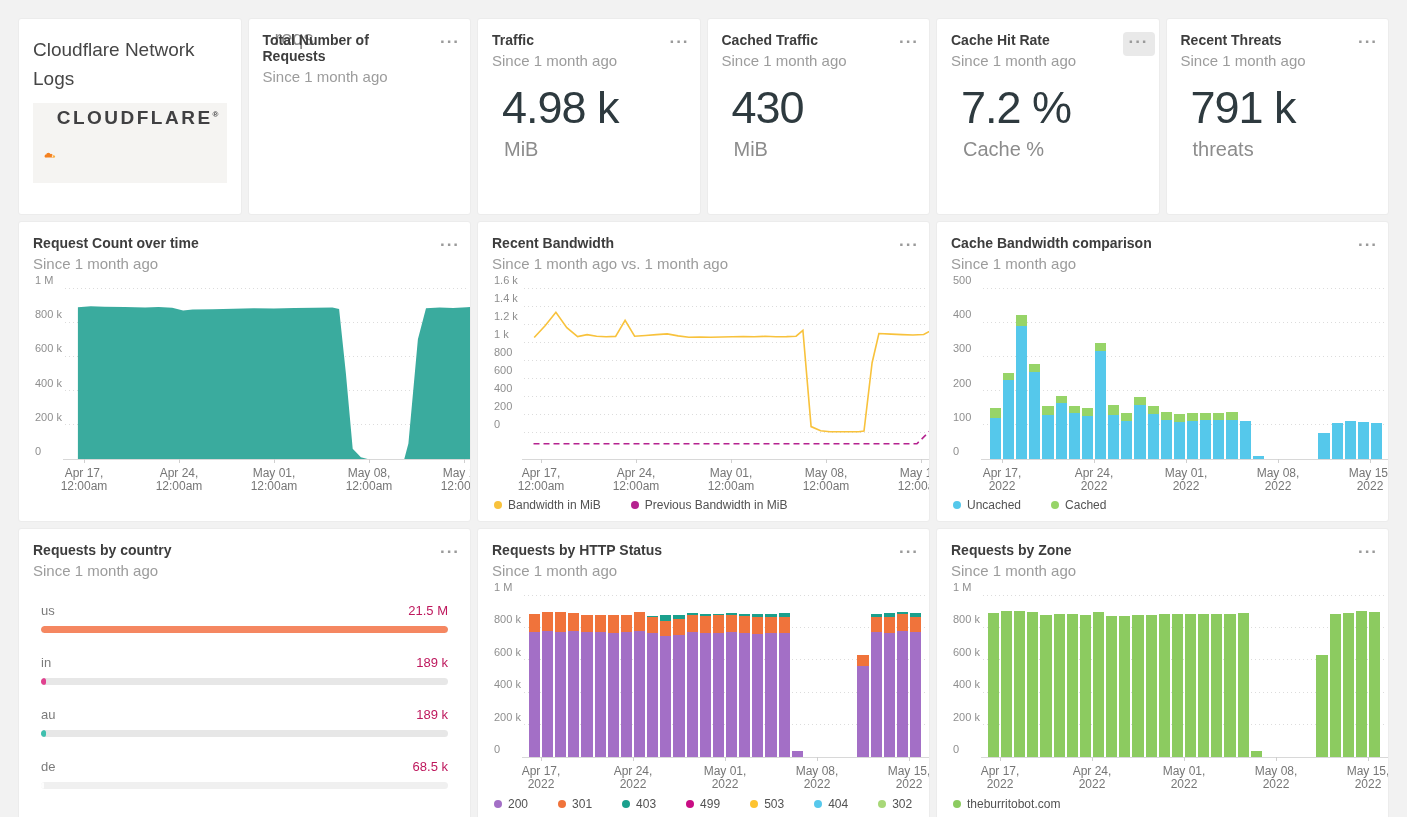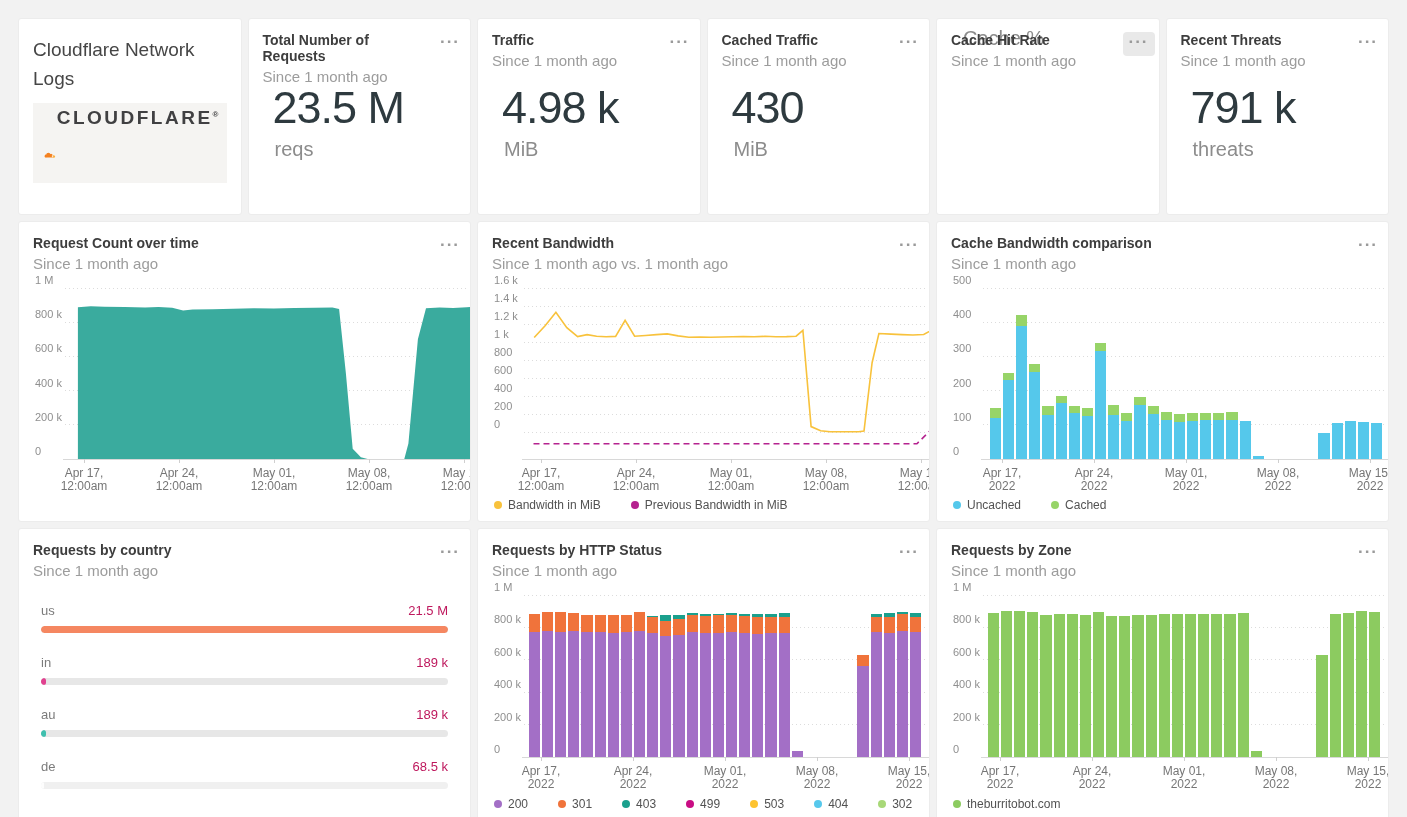--- a/index.html
+++ b/index.html
@@ -63,21 +63,20 @@
     </section>
 
     <section class="panel">
       <div class="panel-head">
         <div>
             <div class="p-title">Total Number of Requests</div>
         <div class="p-sub">Since 1 month ago</div>
           </div>
         <div class="more">···</div>
       </div>
-      <div class="stat-value">23.5 M</div>
       <div class="stat-unit">reqs</div>
     </section>
 
     <section class="panel">
       <div class="panel-head">
         <div>
             <div class="p-title">Traffic</div>
         <div class="p-sub">Since 1 month ago</div>
           </div>
         <div class="more">···</div>
@@ -99,20 +98,21 @@
     </section>
 
     <section class="panel">
       <div class="panel-head">
         <div>
             <div class="p-title">Cache Hit Rate</div>
         <div class="p-sub">Since 1 month ago</div>
           </div>
         <div class="more active">···</div>
       </div>
+      <div class="stat-value">7.2 %</div>
       <div class="stat-unit">Cache %</div>
     </section>
 
     <section class="panel">
       <div class="panel-head">
         <div>
             <div class="p-title">Recent Threats</div>
         <div class="p-sub">Since 1 month ago</div>
           </div>
         <div class="more">···</div>

